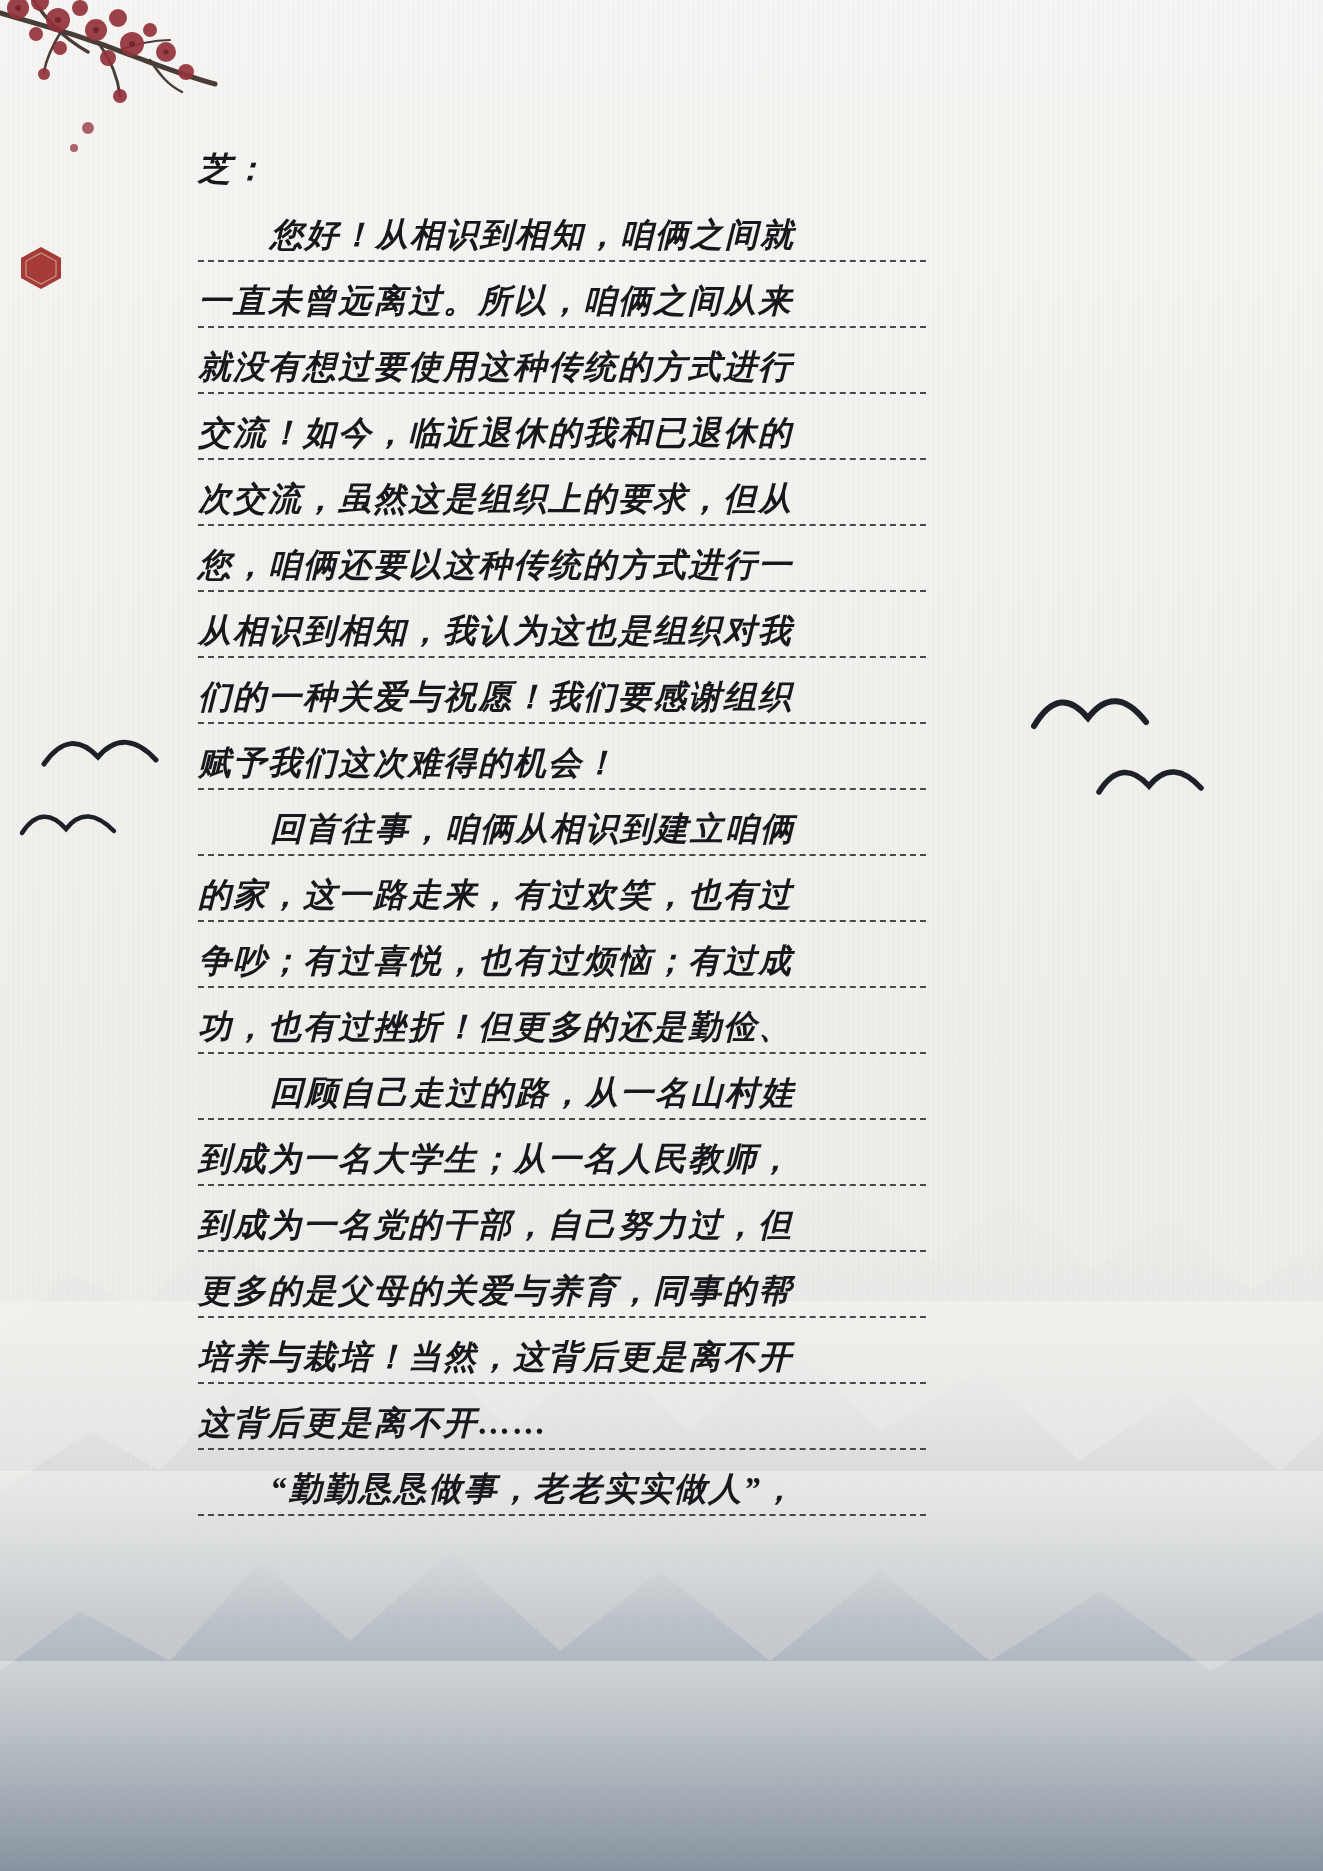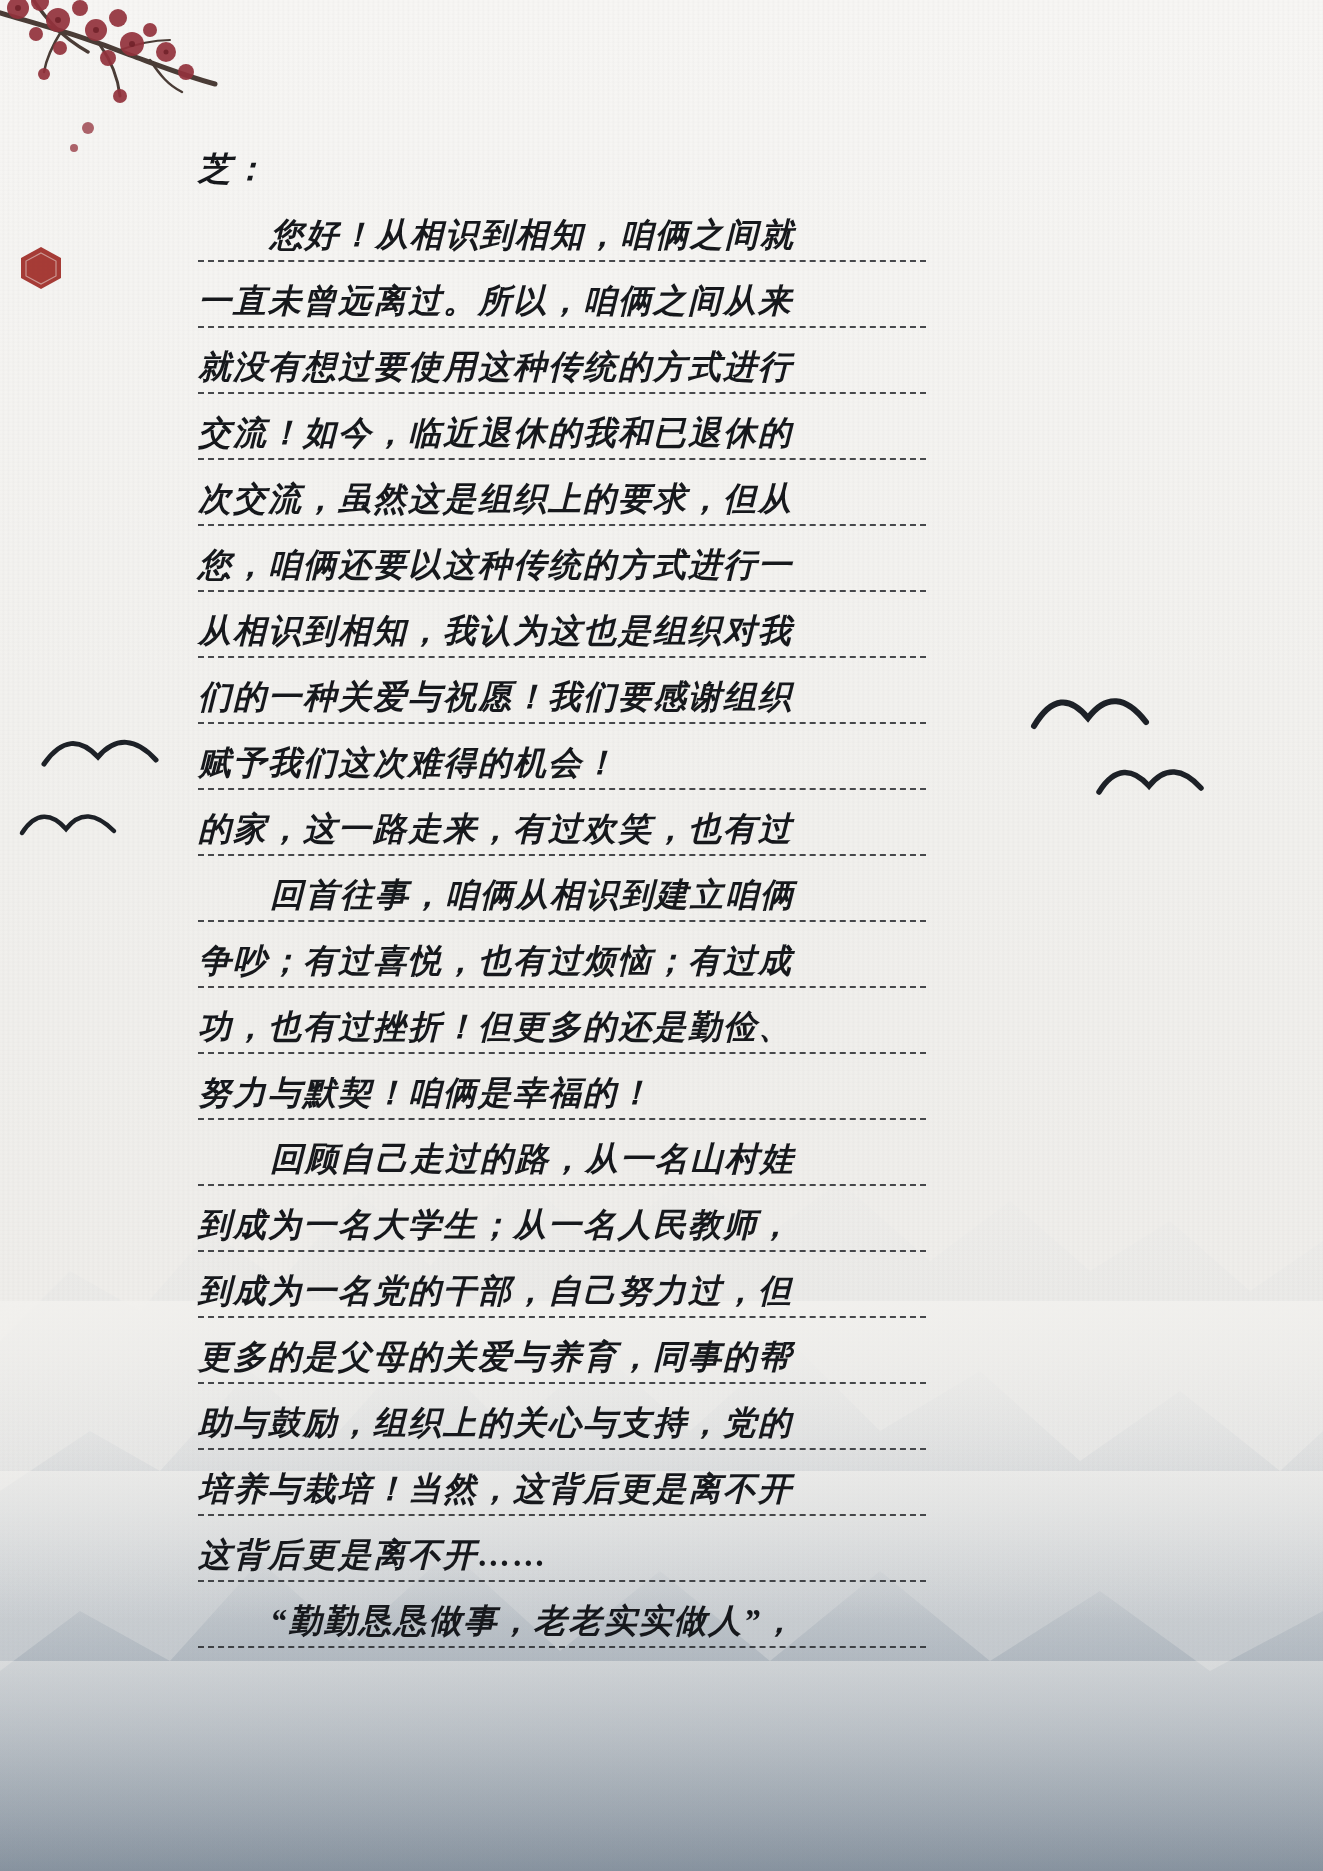--- a/index.html
+++ b/index.html
@@ -218,26 +218,24 @@
   <div class="line noline"><span class="txt">芝：</span></div>
   <div class="line"><span class="txt indent">您好！从相识到相知，咱俩之间就</span></div>
   <div class="line"><span class="txt">一直未曾远离过。所以，咱俩之间从来</span></div>
   <div class="line"><span class="txt">就没有想过要使用这种传统的方式进行</span></div>
   <div class="line"><span class="txt">交流！如今，临近退休的我和已退休的</span></div>
   <div class="line"><span class="txt">次交流，虽然这是组织上的要求，但从</span></div>
   <div class="line"><span class="txt">您，咱俩还要以这种传统的方式进行一</span></div>
   <div class="line"><span class="txt">从相识到相知，我认为这也是组织对我</span></div>
   <div class="line"><span class="txt">们的一种关爱与祝愿！我们要感谢组织</span></div>
   <div class="line"><span class="txt">赋予我们这次难得的机会！</span></div>
+  <div class="line"><span class="txt indent">回首往事，咱俩从相识到建立咱俩</span></div>
   <div class="line"><span class="txt">的家，这一路走来，有过欢笑，也有过</span></div>
-  <div class="line"><span class="txt indent">回首往事，咱俩从相识到建立咱俩</span></div>
   <div class="line"><span class="txt">争吵；有过喜悦，也有过烦恼；有过成</span></div>
   <div class="line"><span class="txt">功，也有过挫折！但更多的还是勤俭、</span></div>
-  <div class="line"><span class="txt">努力与默契！咱俩是幸福的！</span></div>
   <div class="line"><span class="txt indent">回顾自己走过的路，从一名山村娃</span></div>
   <div class="line"><span class="txt">到成为一名大学生；从一名人民教师，</span></div>
   <div class="line"><span class="txt">到成为一名党的干部，自己努力过，但</span></div>
   <div class="line"><span class="txt">更多的是父母的关爱与养育，同事的帮</span></div>
-  <div class="line"><span class="txt">助与鼓励，组织上的关心与支持，党的</span></div>
   <div class="line"><span class="txt">培养与栽培！当然，这背后更是离不开</span></div>
   <div class="line"><span class="txt">这背后更是离不开……</span></div>
   <div class="line"><span class="txt indent">“勤勤恳恳做事，老老实实做人”，</span></div>
 </div>
 
 </body></html>

